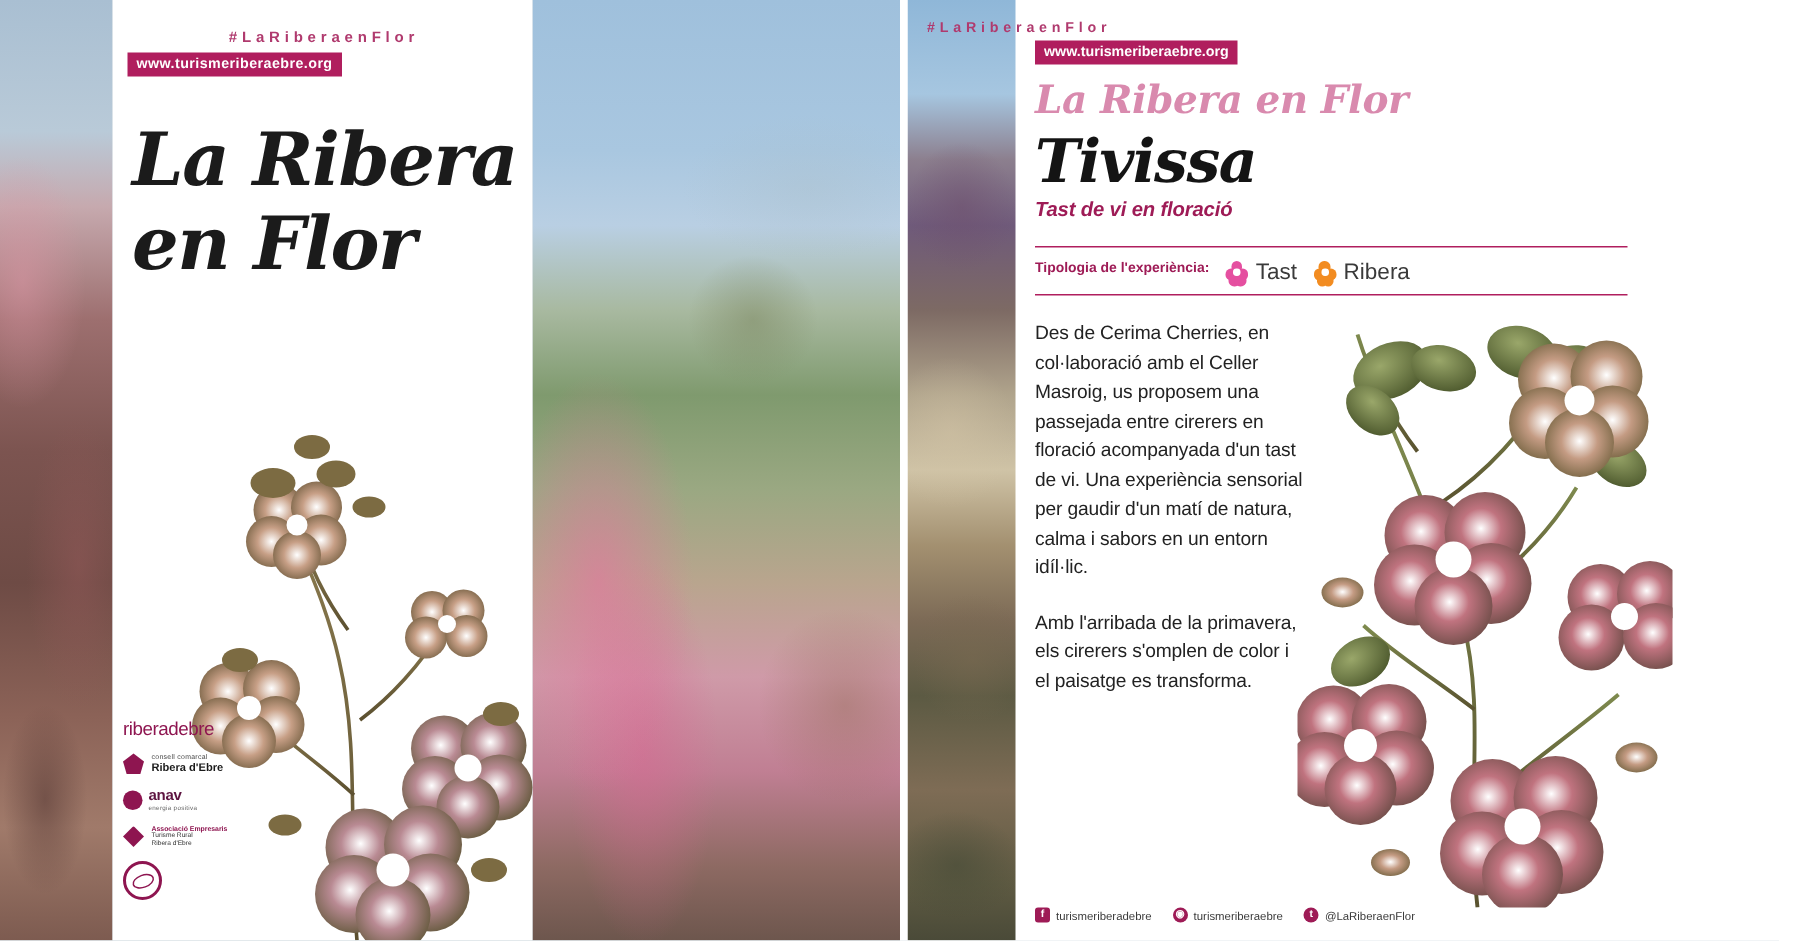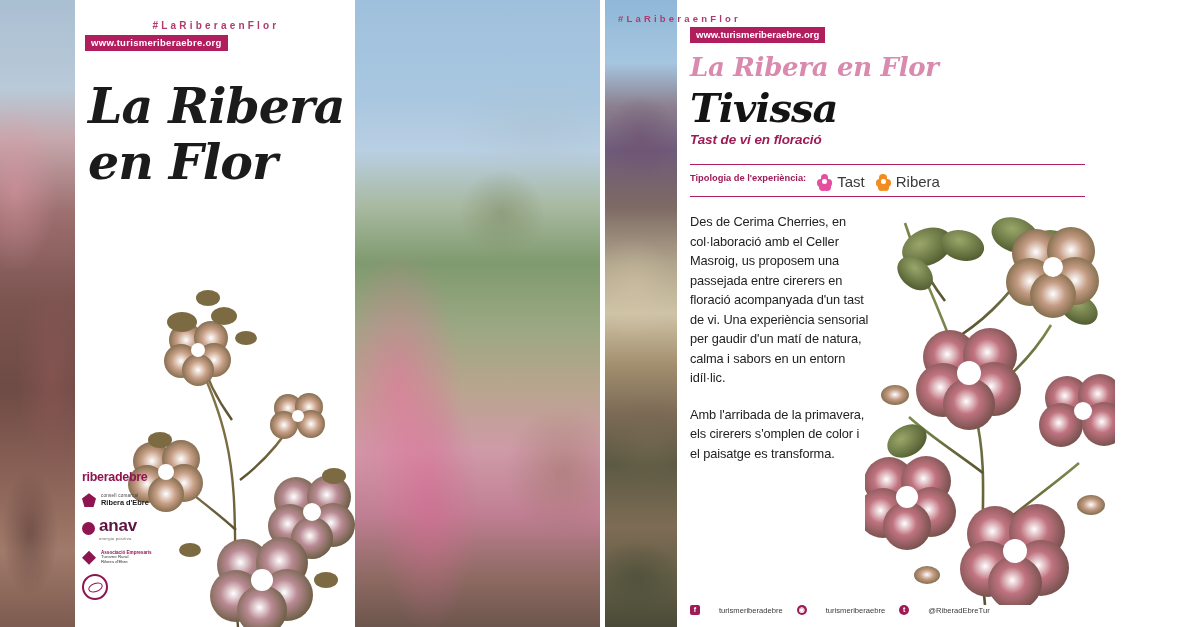--- a/index.html
+++ b/index.html
@@ -89,37 +89,37 @@
   .cover-art {
     position: absolute; left: 120px; top: 280px; width: 240px; height: 347px;
   }
 
   
   .logo-stack {
     position: absolute; left: 82px; bottom: 18px; width: 110px;
   }
   .logo-row { margin-bottom: 9px; }
   .logo-riberadebre {
-    font-size: 12.5px; font-weight: 700; color: #8e1550; letter-spacing: -.3px;
+    font-size: 12.5px; font-weight: 400; color: #8e1550; letter-spacing: -.3px;
   }
   .logo-consell { display: flex; align-items: center; gap: 5px; }
   .logo-consell .mark {
     width: 14px; height: 14px; flex: 0 0 14px;
     background: #8e1550;
     clip-path: polygon(50% 0%, 100% 38%, 82% 100%, 18% 100%, 0% 38%);
   }
   .logo-consell .txt { line-height: 1.05; }
   .logo-consell .txt .small { font-size: 4.6px; color: #444; letter-spacing: .2px; }
   .logo-consell .txt .big { font-size: 7.4px; font-weight: 700; color: #1a1a1a; }
   .logo-anav { display: flex; align-items: center; gap: 4px; }
   .logo-anav .mark {
     width: 13px; height: 13px; border-radius: 50%;
     background: #8e1550;
   }
-  .logo-anav .txt .big { font-size: 17px; font-weight: 700; color: #5d1440; letter-spacing: -.2px; }
+  .logo-anav .txt .big { font-size: 10px; font-weight: 700; color: #5d1440; letter-spacing: -.2px; }
   .logo-anav .txt .small { font-size: 4.2px; color: #666; letter-spacing: .2px; }
   .logo-assoc { display: flex; align-items: center; gap: 5px; }
   .logo-assoc .mark {
     width: 14px; height: 14px; background: #8e1550;
     clip-path: polygon(50% 0%, 100% 50%, 50% 100%, 0% 50%);
   }
   .logo-assoc .txt { line-height: 1.1; }
   .logo-assoc .txt div:nth-child(1) { font-size: 4.6px; font-weight: 700; color: #8e1550; }
   .logo-assoc .txt div:nth-child(2) { font-size: 4.4px; color: #333; }
   .logo-assoc .txt div:nth-child(3) { font-size: 4.4px; color: #333; }
@@ -227,21 +227,21 @@
 
   .inner-art {
     position: absolute; left: 865px; top: 205px; width: 250px; height: 400px;
   }
 
   .social-row {
     position: absolute; left: 690px; bottom: 12px;
     display: flex; align-items: center; gap: 14px;
     font-size: 7.6px; color: #3a3a3a;
   }
-  .social-item { display: flex; align-items: center; gap: 19px; }
+  .social-item { display: flex; align-items: center; gap: 4px; }
   .social-ico {
     width: 10px; height: 10px; border-radius: 2px;
     background: #9e1b56; color: #fff;
     font-size: 7px; line-height: 10px; text-align: center; font-weight: 700;
   }
   .social-ico.round { border-radius: 50%; }
 </style>
 </head>
 <body>
 
@@ -514,17 +514,17 @@
     <span class="social-item">
       <span class="social-ico">f</span>
       <span>turismeriberadebre</span>
     </span>
     <span class="social-item">
       <span class="social-ico round">◉</span>
       <span>turismeriberaebre</span>
     </span>
     <span class="social-item">
       <span class="social-ico round">t</span>
-      <span>@RiberadEbreTur</span>
+      <span>@LaRiberaenFlor</span>
     </span>
   </div>
 
 </div>
 
 </body></html>

